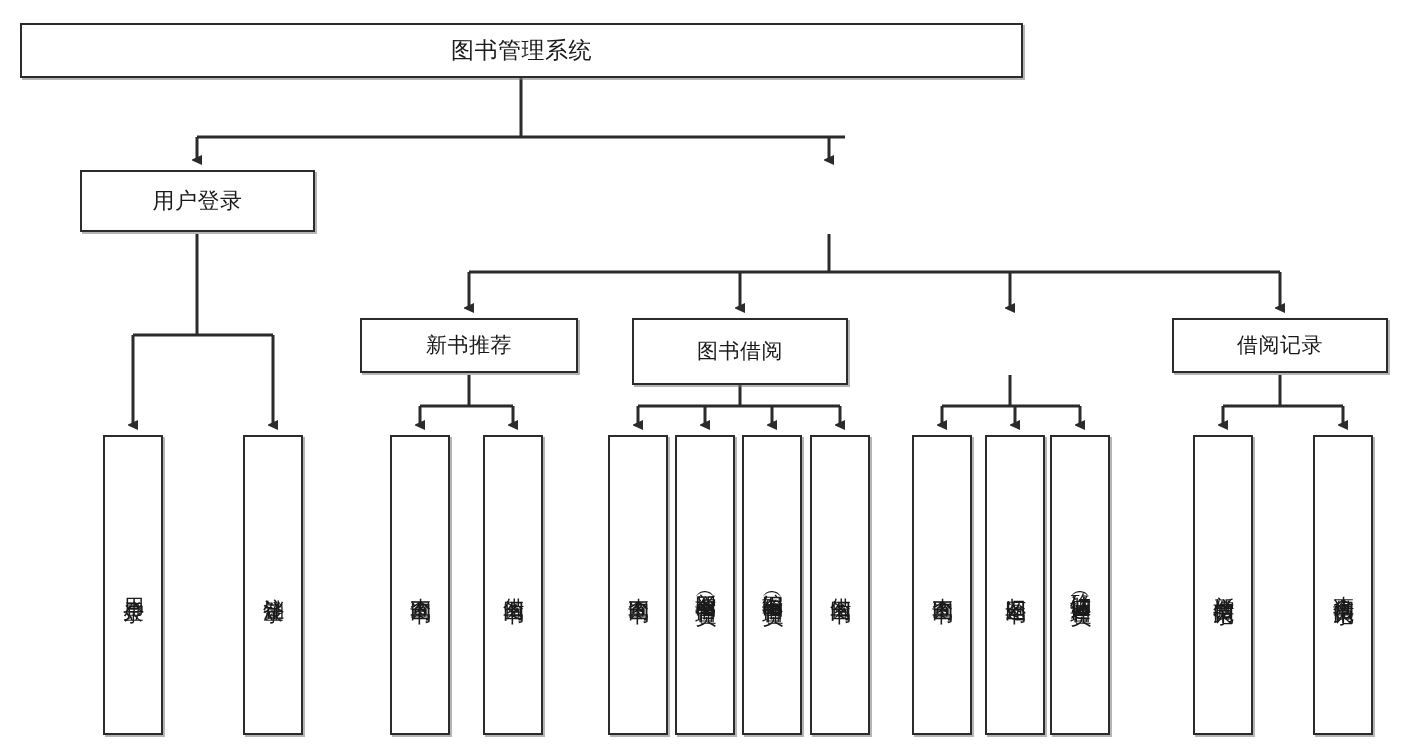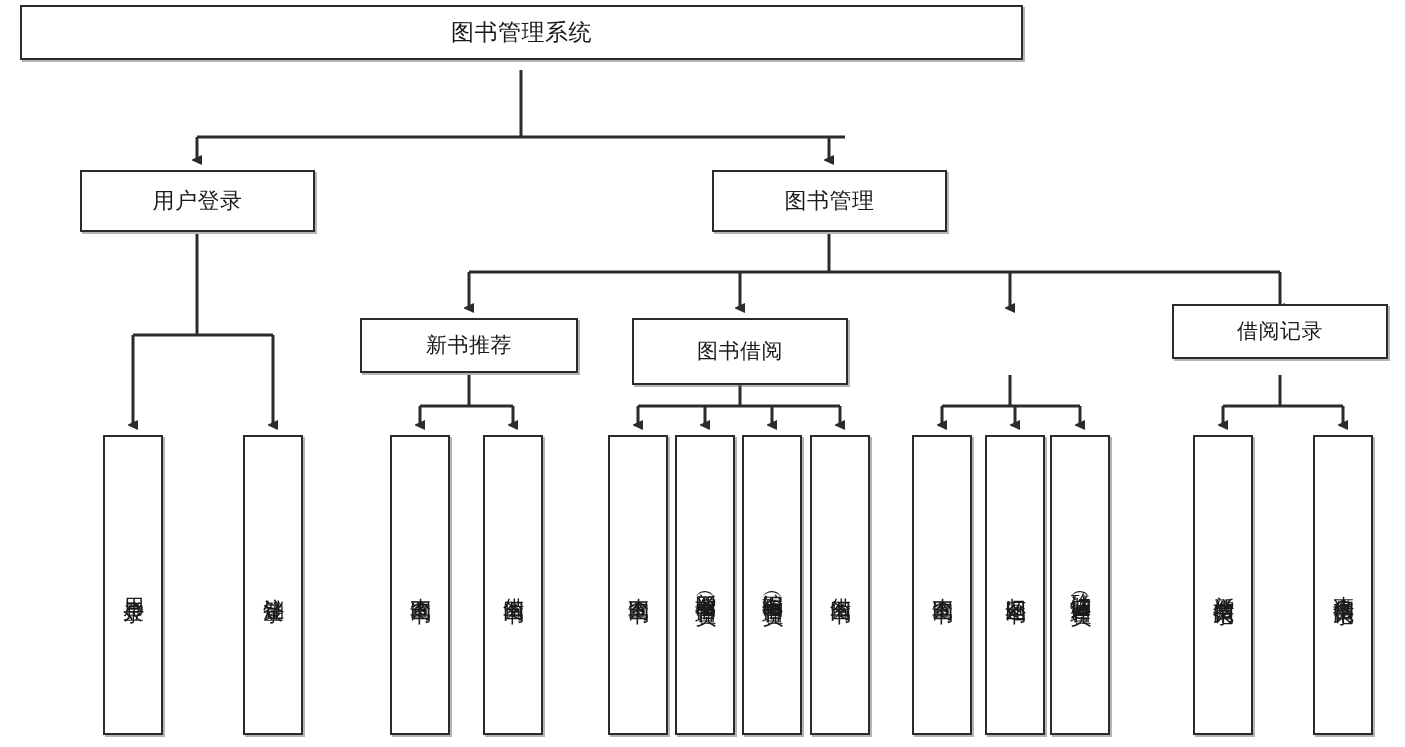--- a/index.html
+++ b/index.html
@@ -118,38 +118,35 @@
       <path d="M1015,406 L1015,425" marker-end="url(#arrow)"></path>
       <path d="M1080,406 L1080,425" marker-end="url(#arrow)"></path>
 
       <path d="M1280,375 L1280,406"></path>
       <path d="M1223,406 L1343,406"></path>
       <path d="M1223,406 L1223,425" marker-end="url(#arrow)"></path>
       <path d="M1343,406 L1343,425" marker-end="url(#arrow)"></path>
     </g>
   </svg>
 
-  <div class="node root" style="left:20px; top:5px; width:1003px; height:55px;">
+  <div class="node root" style="left:20px; top:23px; width:1003px; height:55px;">
     <span class="label">图书管理系统</span>
   </div>
 
   <div class="node level1" style="left:80px; top:170px; width:235px; height:62px;">
     <span class="label">用户登录</span>
-  </div>
-  <div class="node level1" style="left:712px; top:170px; width:235px; height:62px;">
-    <span class="label">图书管理</span>
   </div>
 
   <div class="node level2" style="left:360px; top:318px; width:218px; height:55px;">
     <span class="label">新书推荐</span>
   </div>
   <div class="node level2" style="left:632px; top:318px; width:216px; height:67px;">
     <span class="label">图书借阅</span>
   </div>
-  <div class="node level2" style="left:1172px; top:304px; width:216px; height:55px;">
+  <div class="node level2" style="left:1172px; top:318px; width:216px; height:55px;">
     <span class="label">借阅记录</span>
   </div>
 
   <div class="node leaf" style="left:103px; top:435px; width:60px; height:300px;">
     <span class="label">用户登录</span>
   </div>
   <div class="node leaf" style="left:243px; top:435px; width:60px; height:300px;">
     <span class="label">注销登录</span>
   </div>
 

